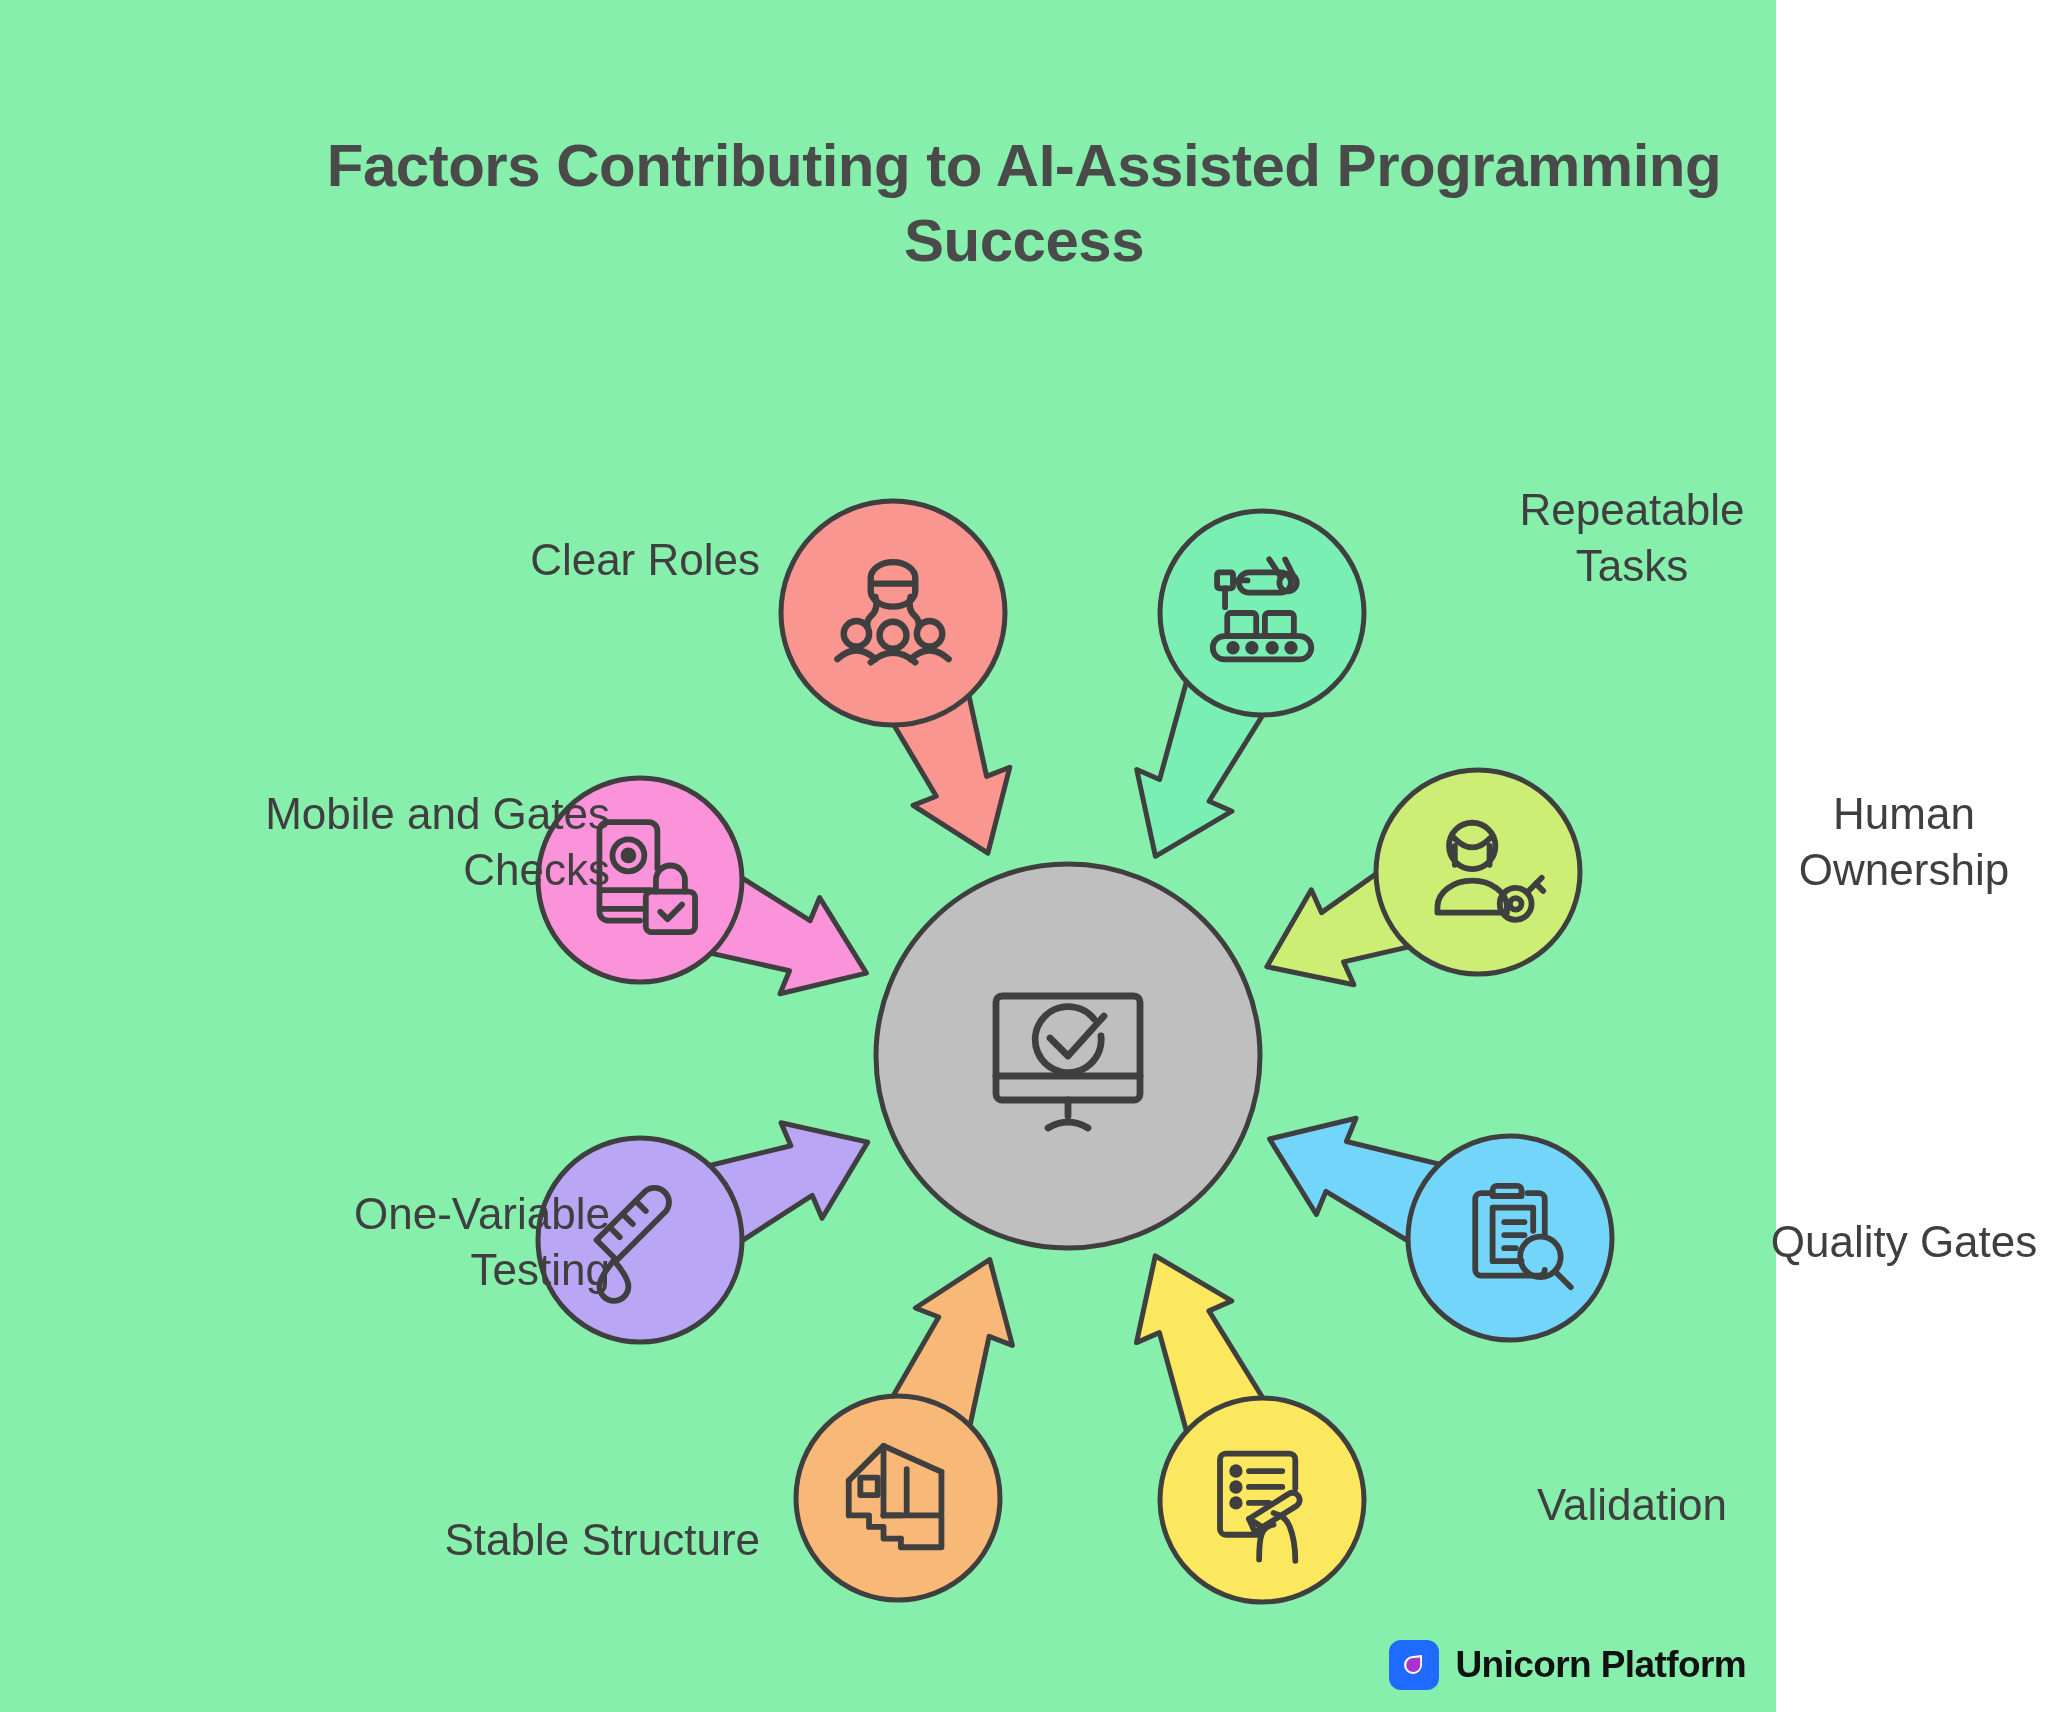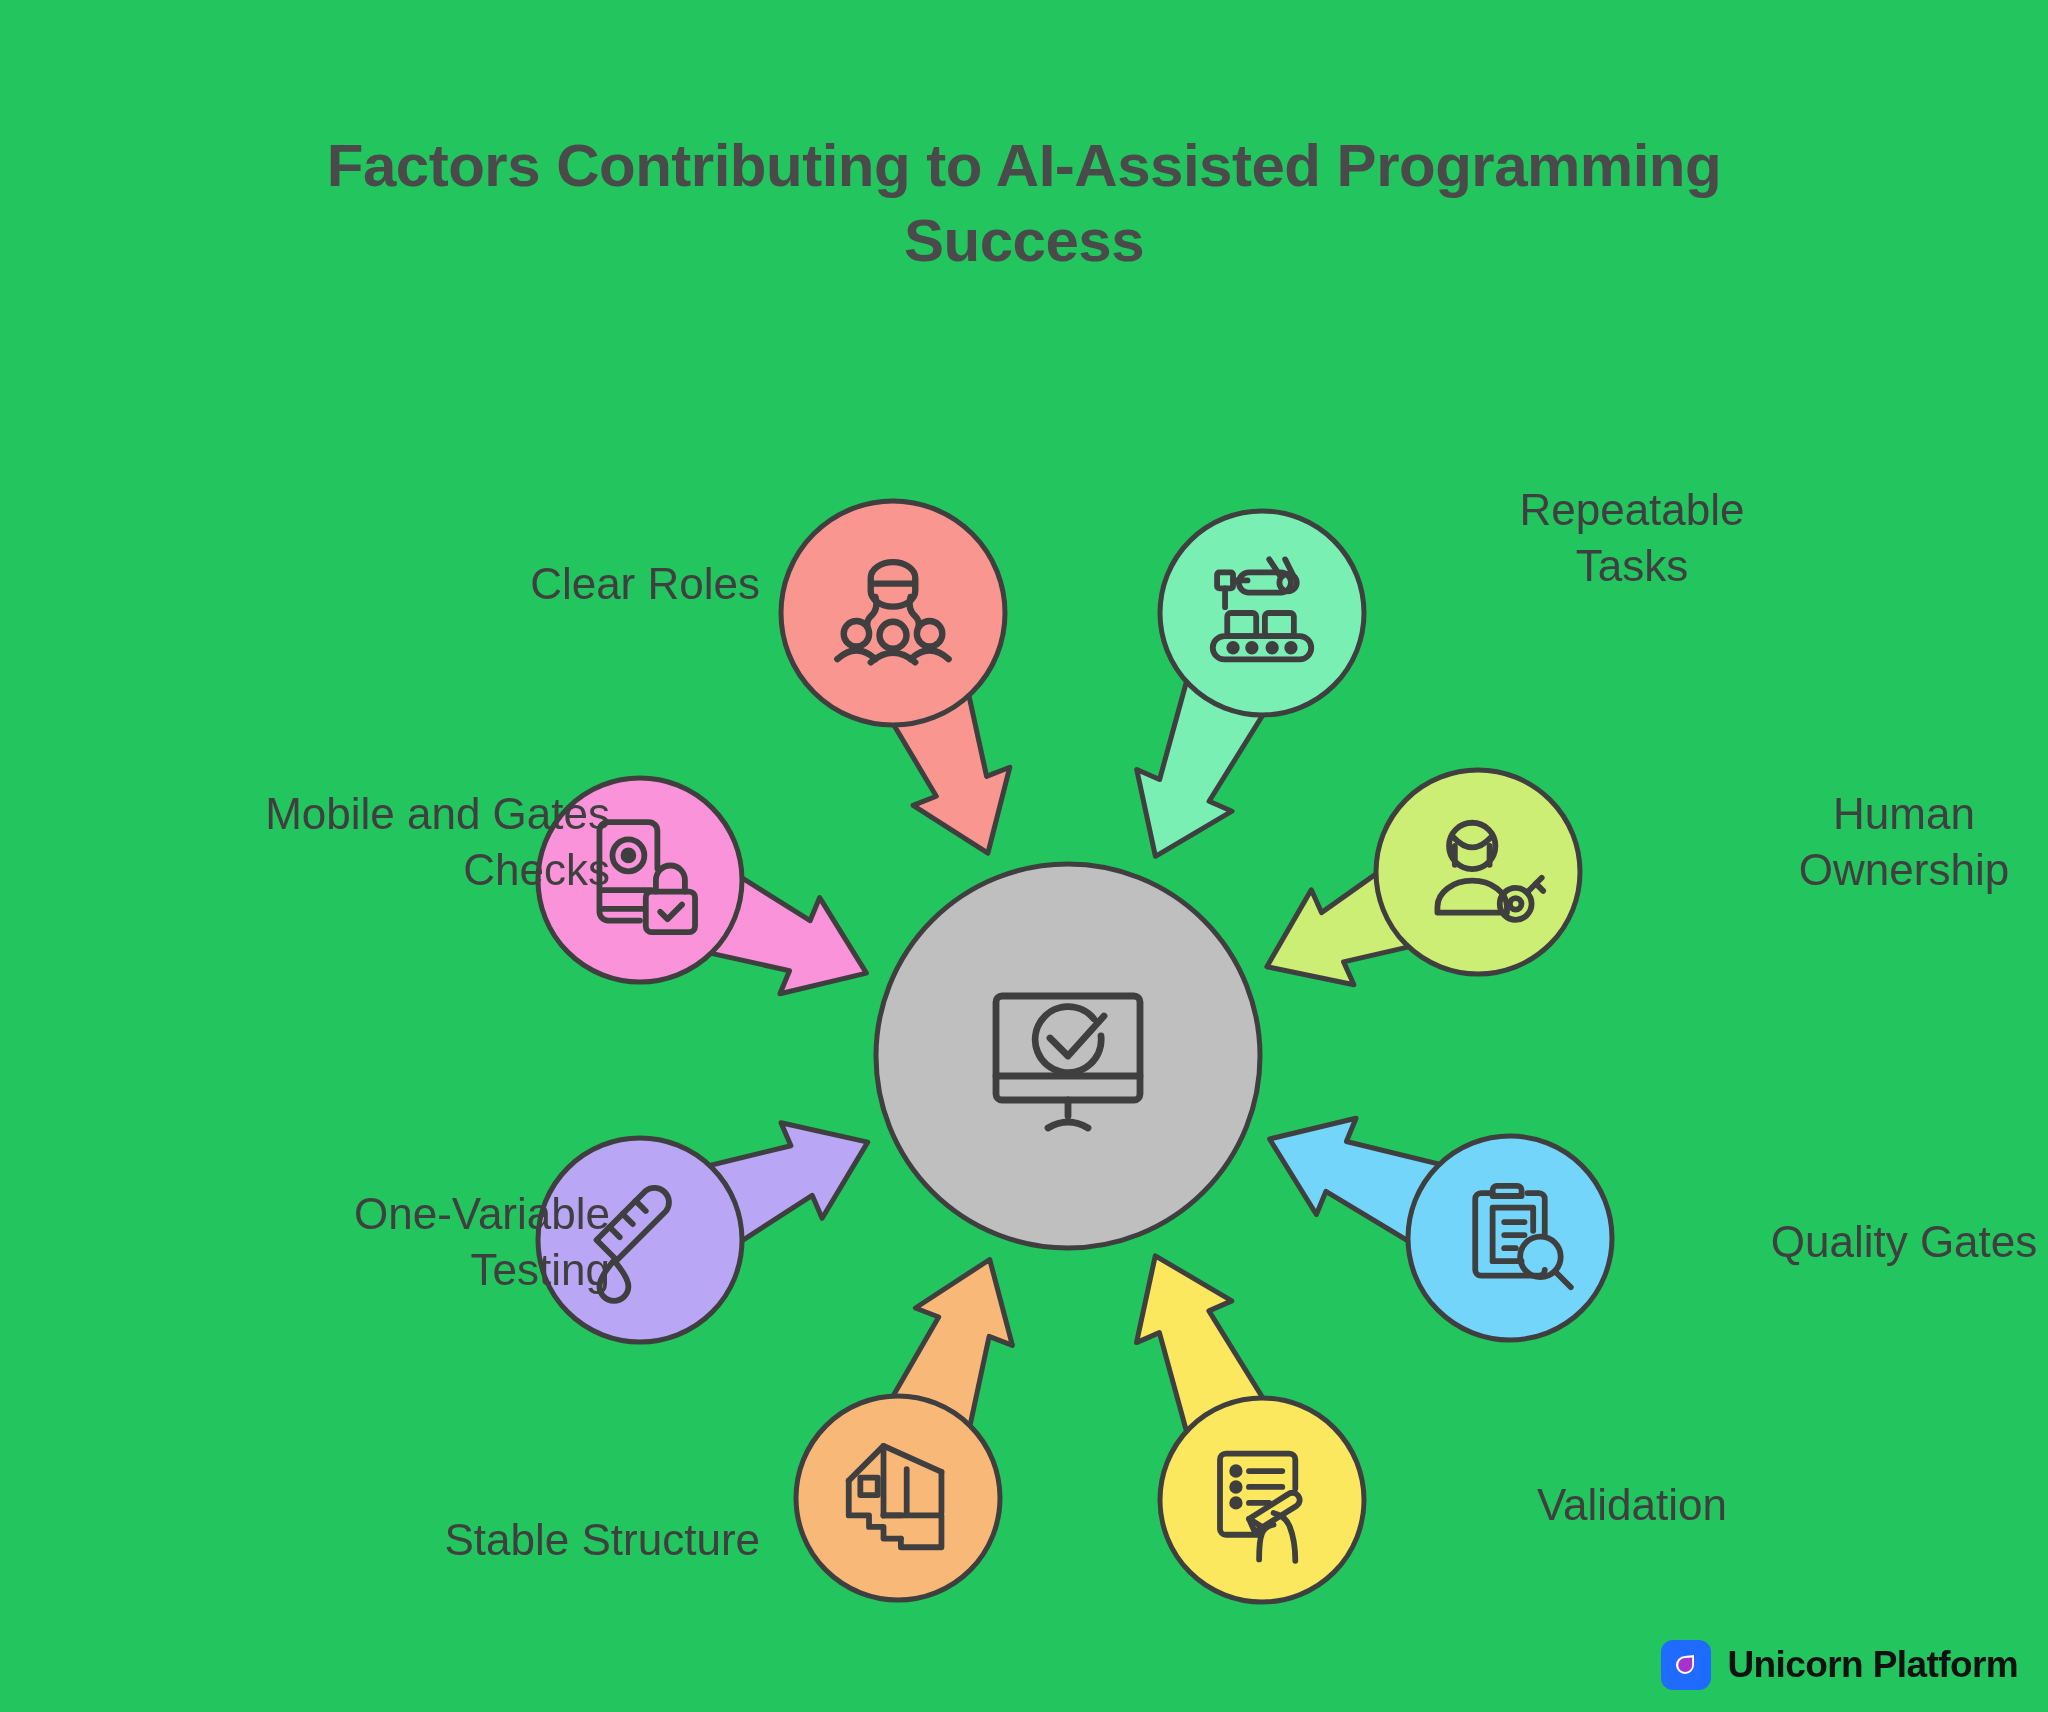--- a/index.html
+++ b/index.html
@@ -9,23 +9,23 @@
   }
   body {
     font-family: "Liberation Sans", sans-serif;
     width: 2048px;
     height: 1712px;
     overflow: hidden;
     position: relative;
   }
   #stage {
     position: relative;
-    width: 2048px;
+    width: 1776px;
     height: 1712px;
-    background: #22c55e;
+    background: #86efac;
   }
 
   
   #title {
     position: absolute;
     left: 224px;
     top: 128px;
     width: 1600px;
     text-align: center;
     font-size: 60px;
@@ -261,21 +261,21 @@
         </g>
       </g>
 
     <g id="center-group">
       <circle id="center-circle" cx="1068" cy="1056" r="192" fill="#bfbfbf" stroke="#3f3f3f" stroke-width="5"></circle>
       <use href="#ico-monitor-check" x="968" y="956" width="200" height="200"></use>
     </g>
   </svg>
 
   <div id="label-layer">
-      <div class="node-label label-left" style="left: 280px; top: 556px; width: 480px;">Clear Roles</div>
+      <div class="node-label label-left" style="left: 280px; top: 532px; width: 480px;">Clear Roles</div>
       <div class="node-label label-right" style="left: 1392px; top: 482px; width: 480px;">Repeatable
 Tasks</div>
       <div class="node-label label-right" style="left: 1664px; top: 786px; width: 480px;">Human
 Ownership</div>
       <div class="node-label label-right" style="left: 1664px; top: 1214px; width: 480px;">Quality Gates</div>
       <div class="node-label label-right" style="left: 1392px; top: 1477px; width: 480px;">Validation</div>
       <div class="node-label label-left" style="left: 240px; top: 1477px; width: 520px; margin-top: 35px;">Stable Structure</div>
       <div class="node-label label-left" style="left: 110px; top: 1150px; width: 500px; margin-top: 36px;">One-Variable
 Testing</div>
       <div class="node-label label-left" style="left: 40px; top: 786px; width: 570px;">Mobile and Gates

